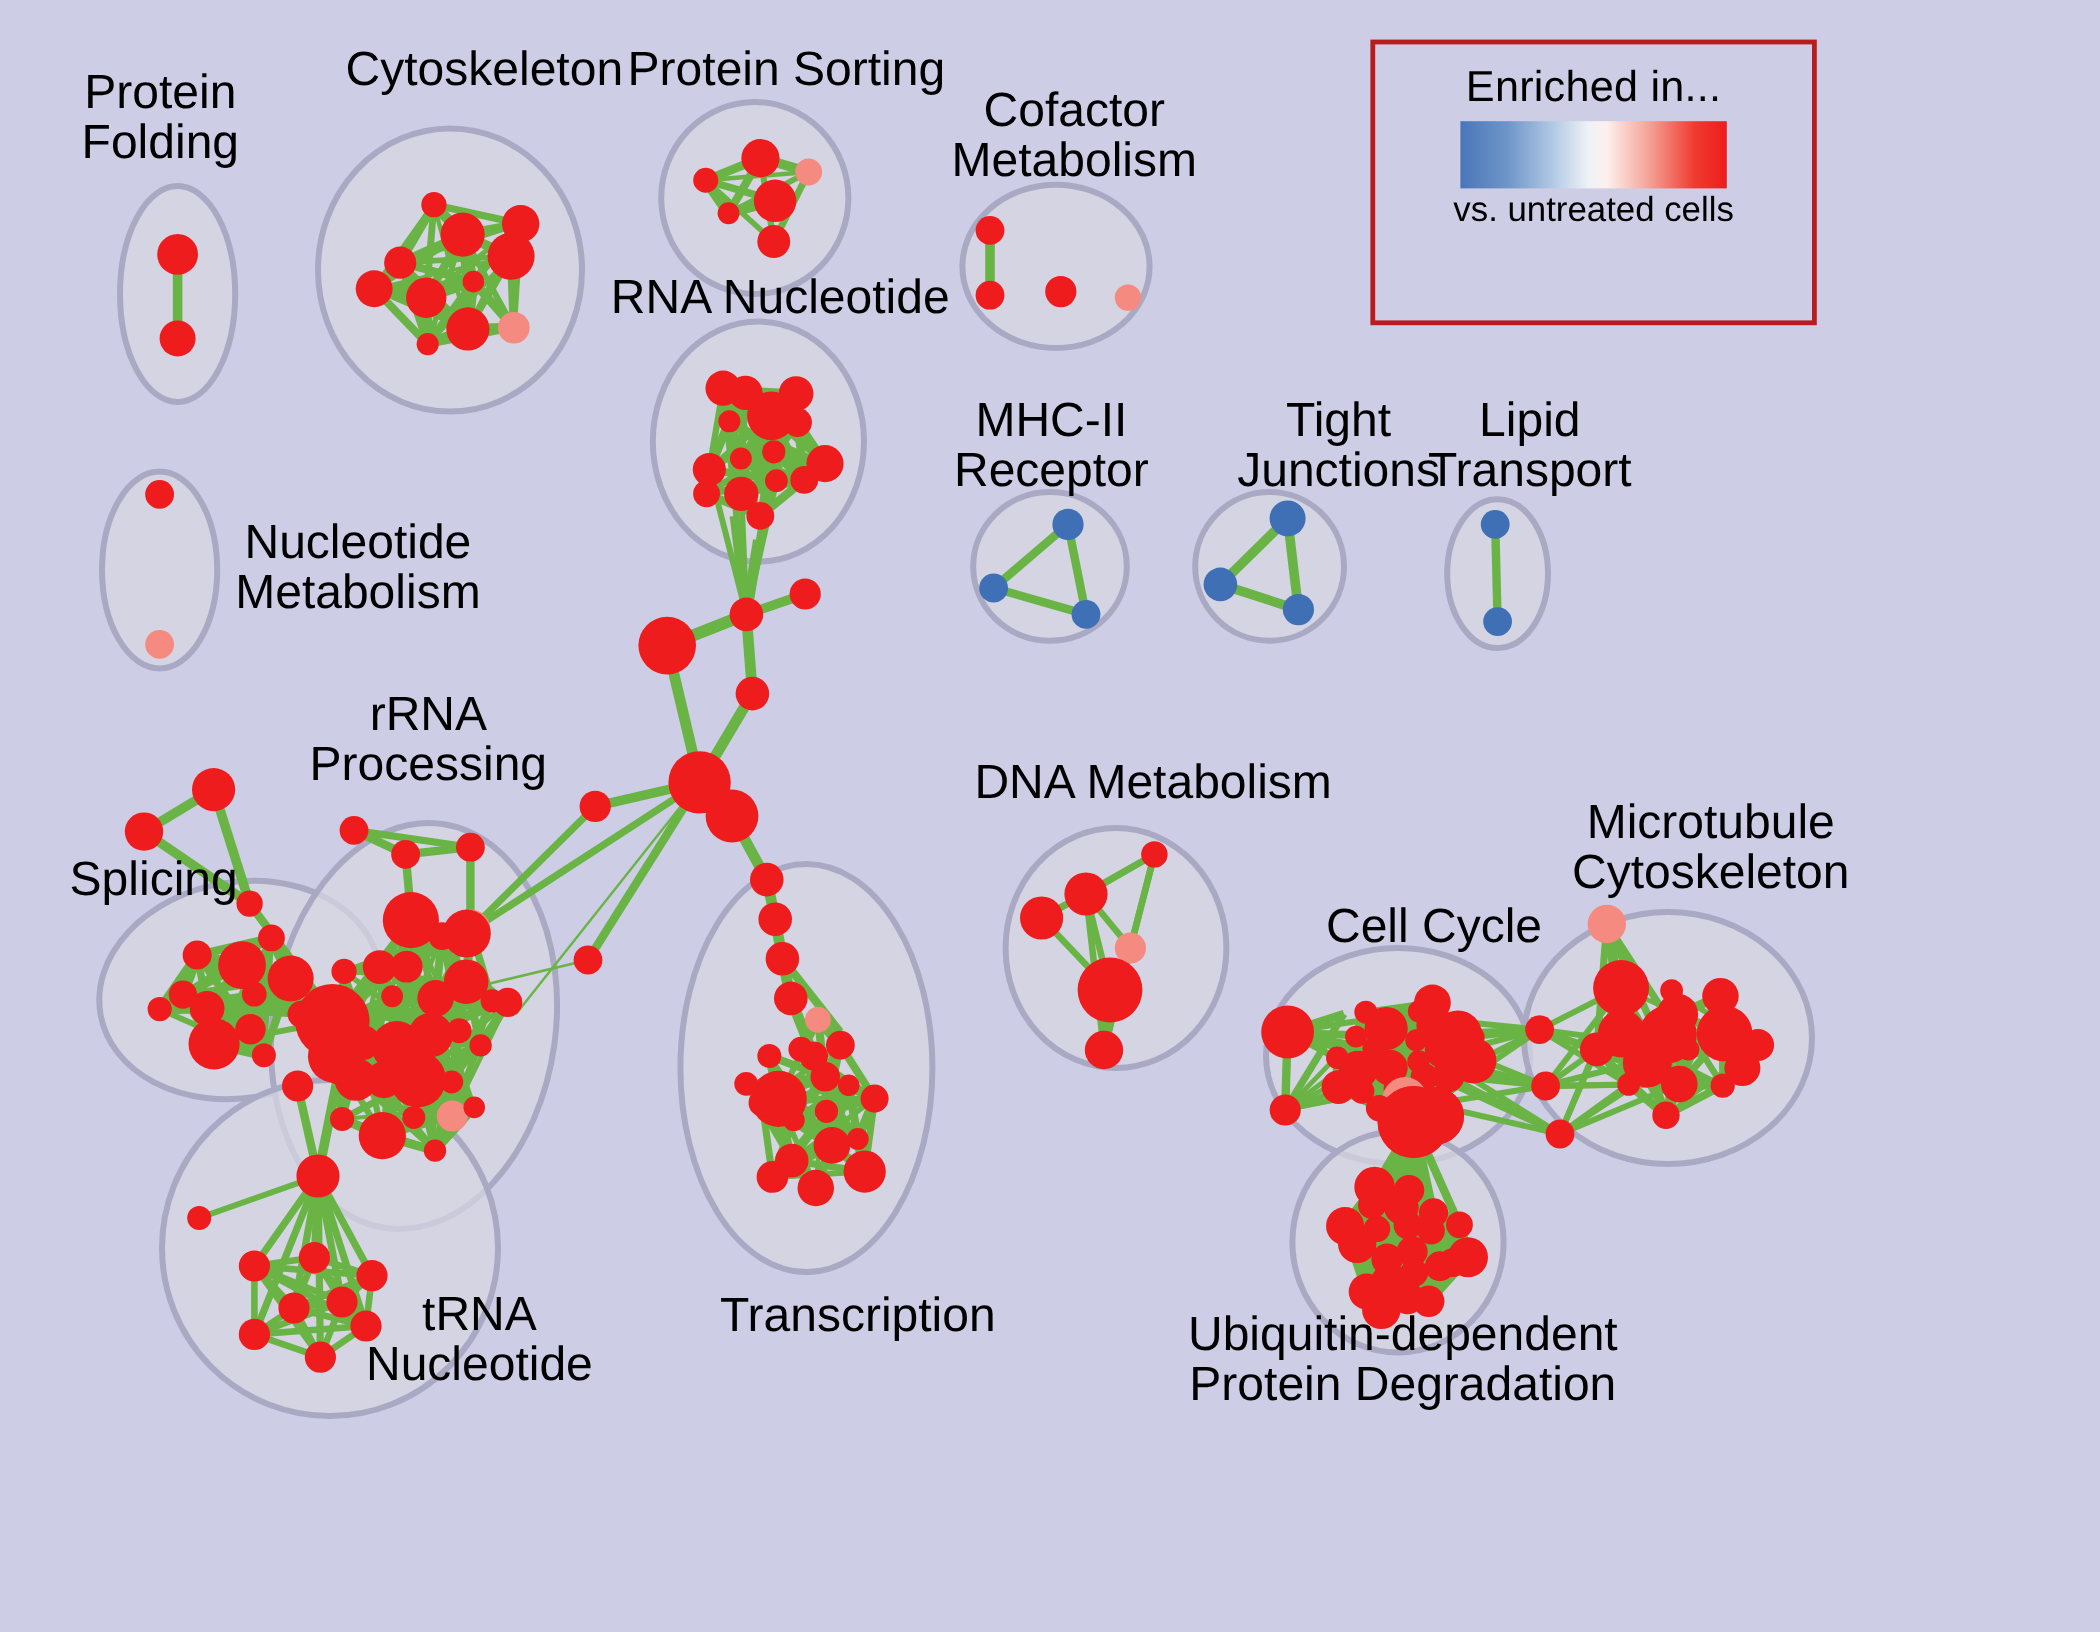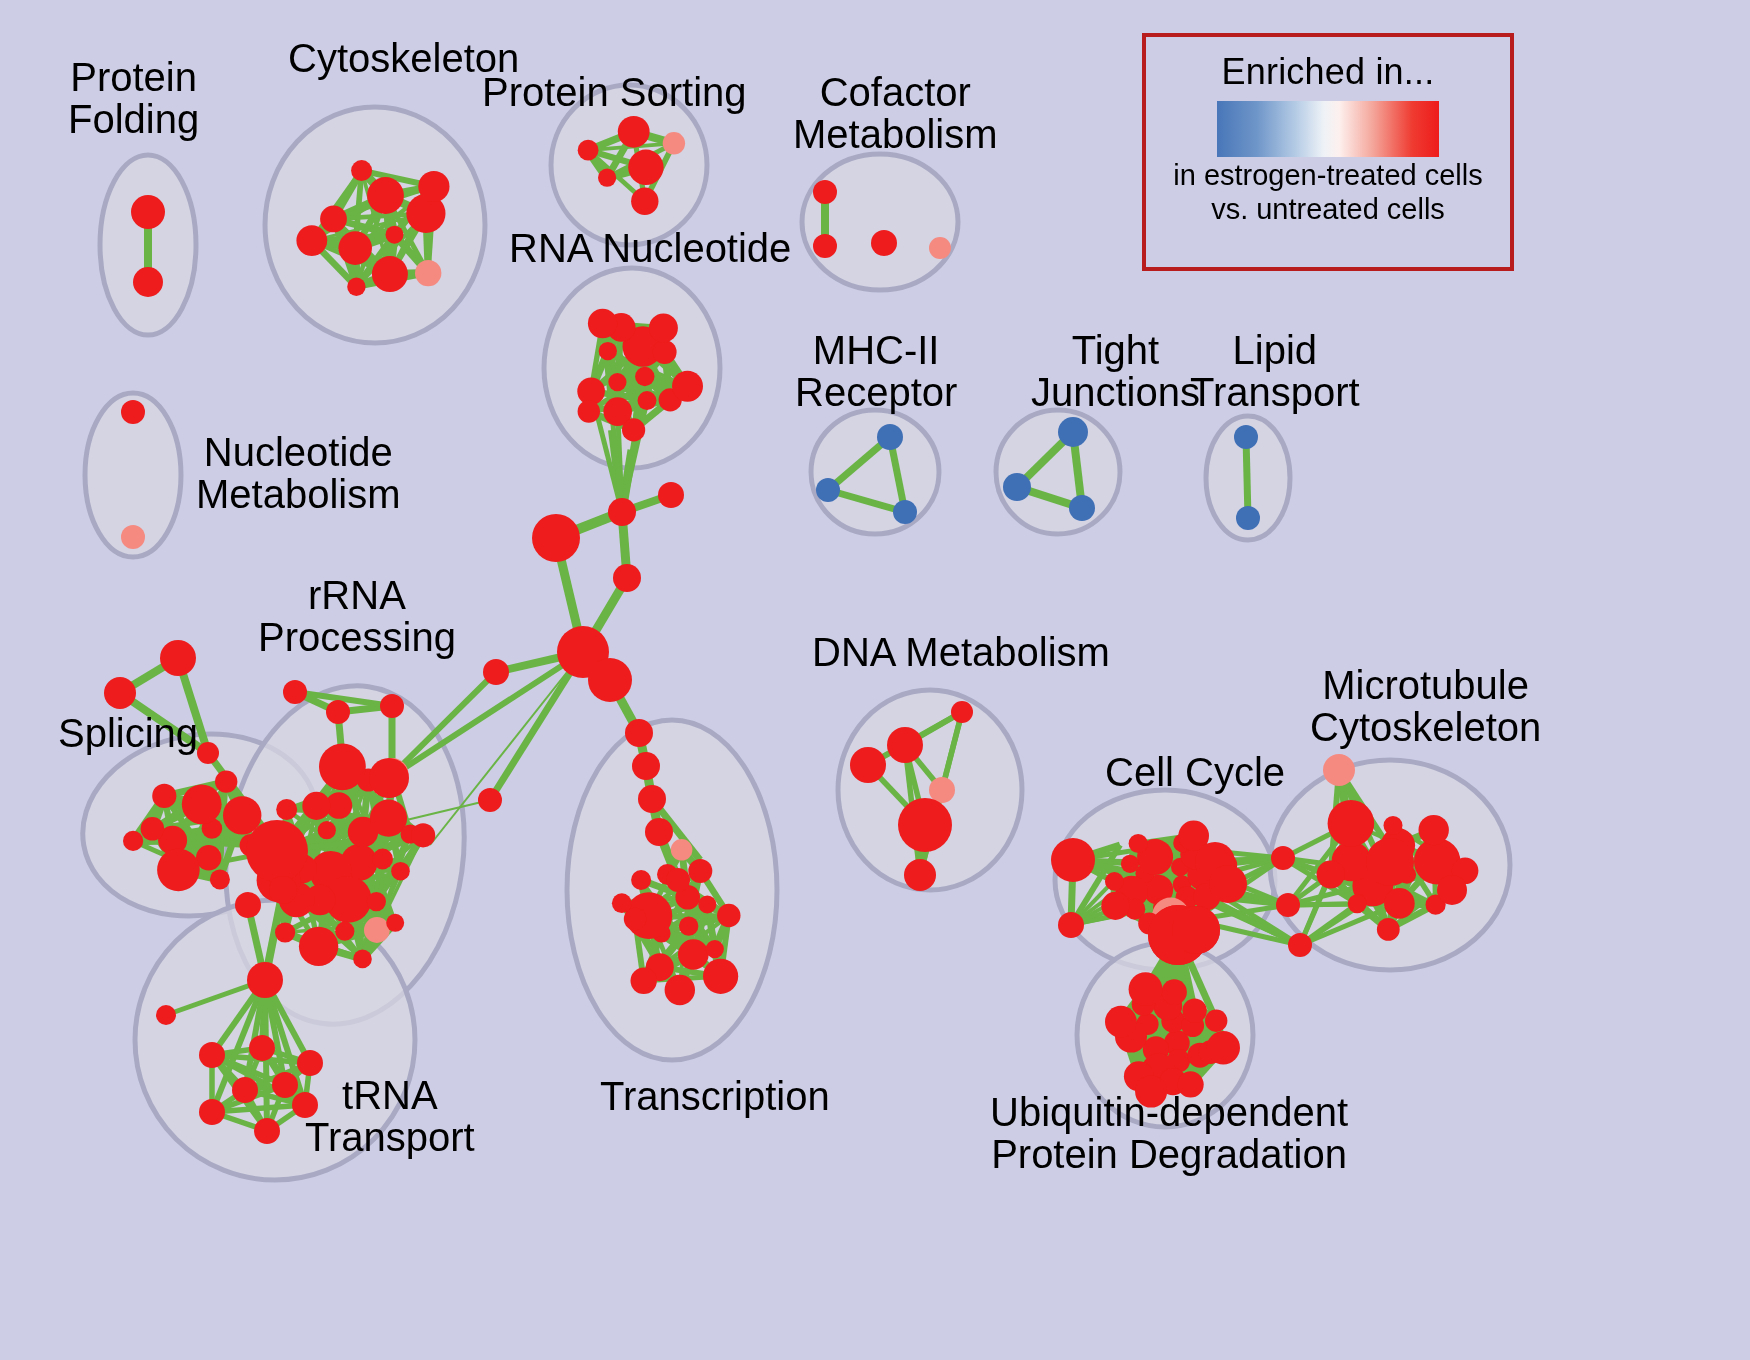--- a/index.html
+++ b/index.html
@@ -1285,46 +1285,45 @@
         <circle cx="1223.3" cy="1047.7" r="16.7" fill="#ee1c1c"></circle>
         <circle cx="1178.0" cy="935.0" r="30.0" fill="#ee1c1c"></circle>
         <circle cx="1196.0" cy="930.0" r="24.0" fill="#ee1c1c"></circle>
       </g>
   </svg>
 
   <div id="labels">
       <div class="lbl" style="left: 68px; top: 57px;">Protein
 Folding</div>
       <div class="lbl" style="left: 288px; top: 38px;">Cytoskeleton</div>
-      <div class="lbl" style="left: 482px; top: 38px; margin-top: 34px;">Protein Sorting</div>
+      <div class="lbl" style="left: 523px; top: 38px;">Protein Sorting</div>
       <div class="lbl" style="left: 509px; top: 228px;">RNA Nucleotide</div>
       <div class="lbl" style="left: 793px; top: 72px;">Cofactor
 Metabolism</div>
       <div class="lbl" style="left: 196px; top: 432px;">Nucleotide
 Metabolism</div>
       <div class="lbl" style="left: 795px; top: 330px;">MHC-II
 Receptor</div>
       <div class="lbl" style="left: 990px; top: 330px; margin-left: 41px;">Tight
 Junctions</div>
       <div class="lbl" style="left: 1158px; top: 330px; margin-left: 32px;">Lipid
 Transport</div>
       <div class="lbl" style="left: 58px; top: 713px;">Splicing</div>
       <div class="lbl" style="left: 258px; top: 575px;">rRNA
 Processing</div>
       <div class="lbl" style="left: 305px; top: 1075px;">tRNA
-Transport</div>
+Nucleotide</div>
       <div class="lbl" style="left: 600px; top: 1060px; margin-top: 16px;">Transcription</div>
       <div class="lbl" style="left: 812px; top: 632px;">DNA Metabolism</div>
       <div class="lbl" style="left: 1105px; top: 752px;">Cell Cycle</div>
       <div class="lbl" style="left: 1310px; top: 665px;">Microtubule
 Cytoskeleton</div>
       <div class="lbl" style="left: 990px; top: 1092px;">Ubiquitin-dependent
 Protein Degradation</div>
     </div>
 
   <div id="legend">
     <div class="ttl">Enriched in...</div>
     <div id="ramp"></div>
-    <div class="sub">in estrogen-treated cells</div>
     <div class="sub">vs. untreated cells</div>
   </div>
 
 </div>
 
 </body></html>

